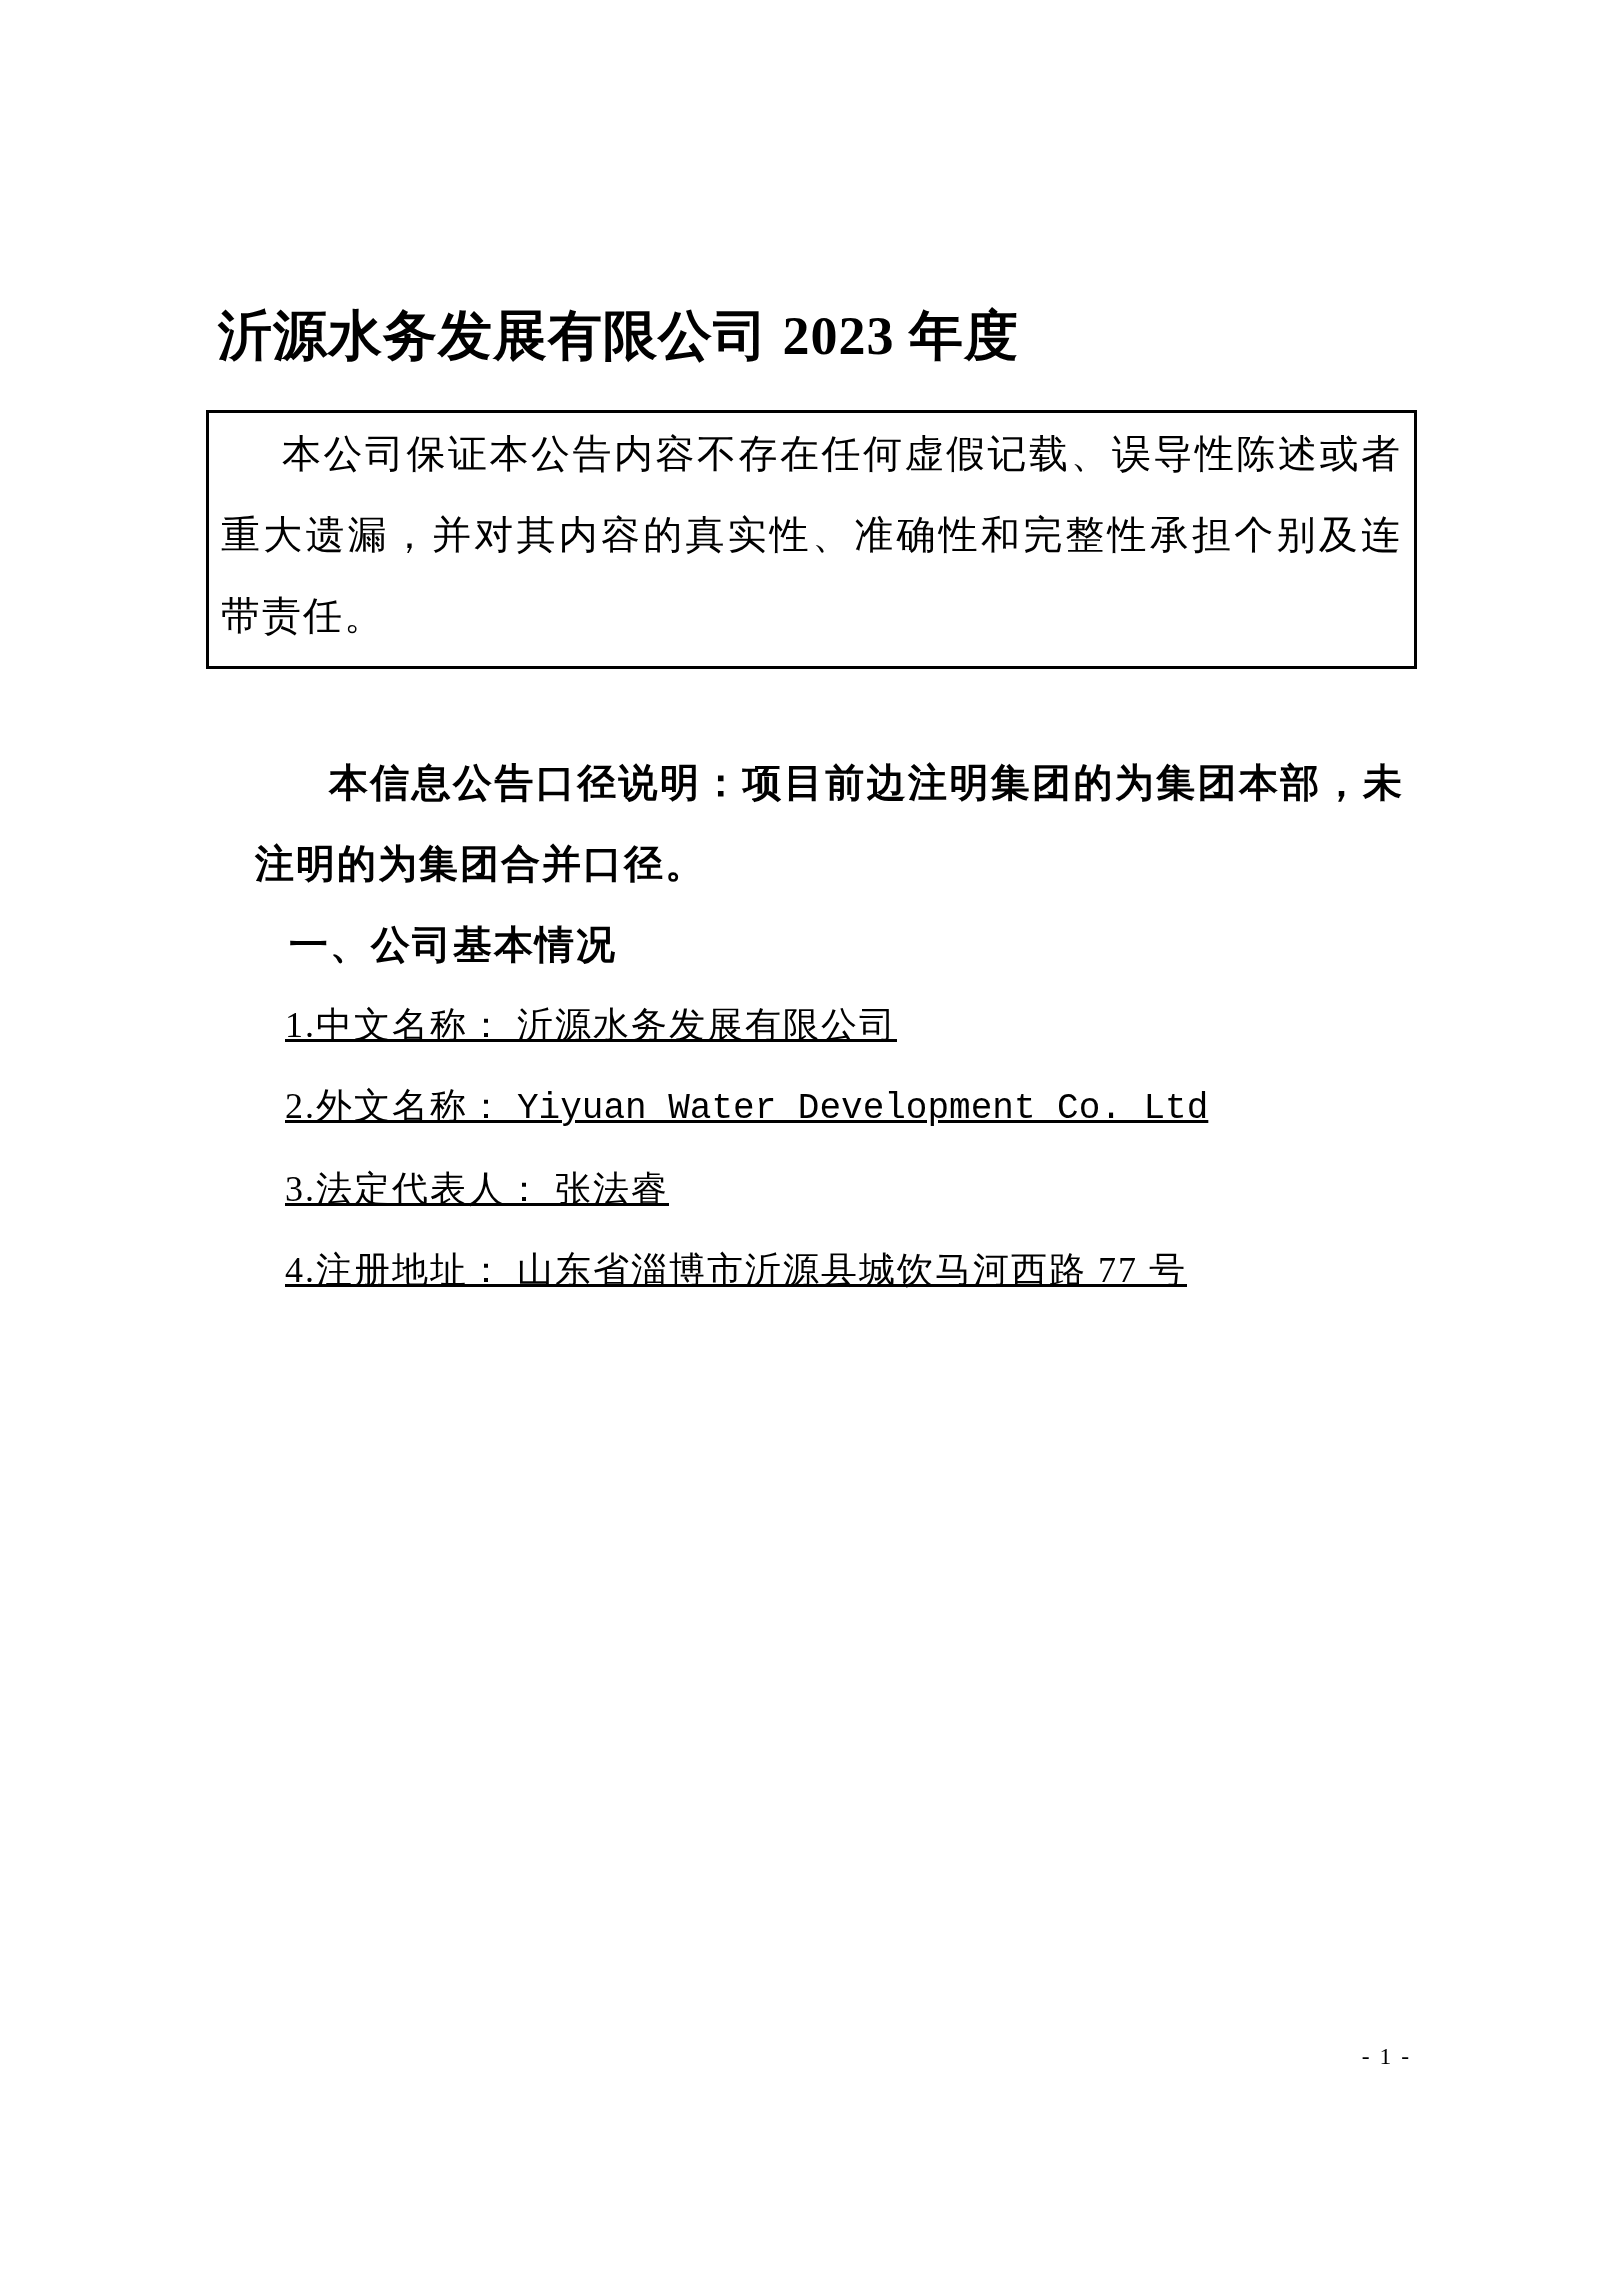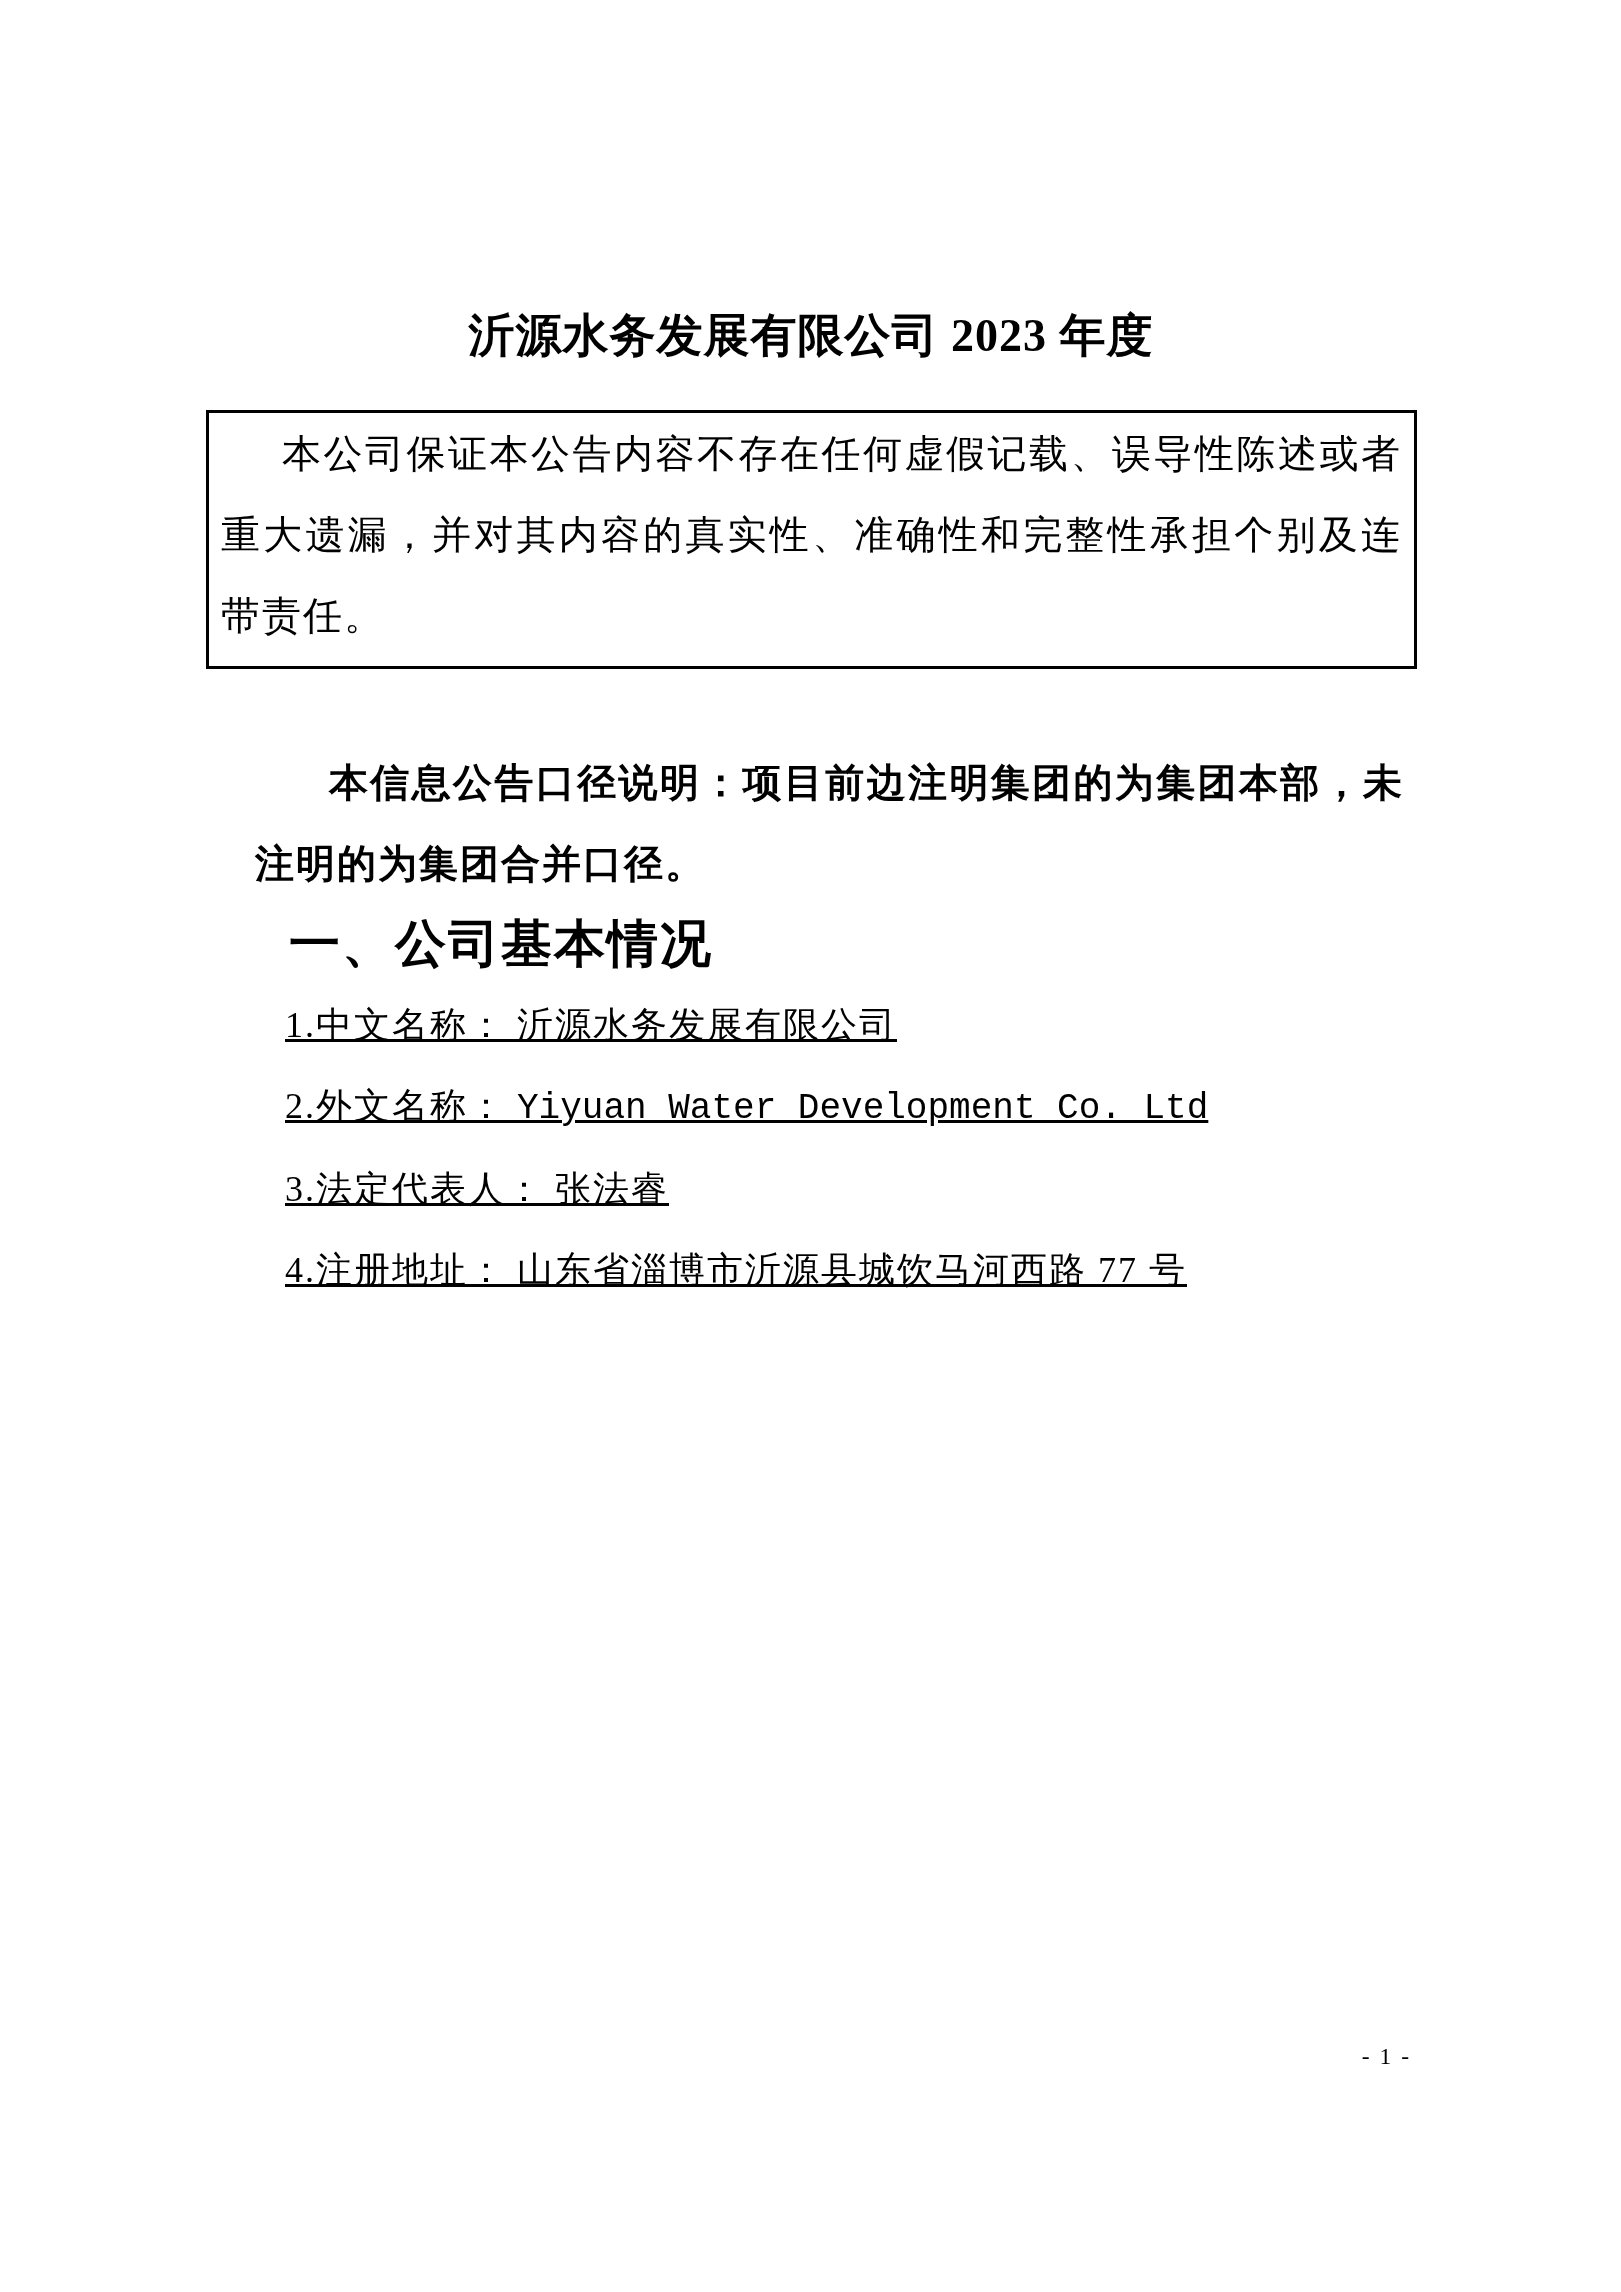--- a/index.html
+++ b/index.html
@@ -11,23 +11,22 @@
     color: #000000;
     font-family: "Liberation Serif", "DejaVu Serif", serif;
     overflow: hidden;
   }
   .content {
     margin: 0 218px;
     width: 1186px;
   }
   .title-block {
     padding-top: 294px;
-    text-align: center;
     font-weight: bold;
-    font-size: 46px;
+    font-size: 54px;
     line-height: 84px;
     letter-spacing: 1px;
   }
   .disclaimer-box {
     margin-top: 32px;
     margin-left: -11.8px;
     margin-right: -12.7px;
     border: 3.9px solid #000000;
     padding: 0 11.8px 9.8px 11.8px;
     font-size: 39px;
@@ -40,21 +39,21 @@
     margin-top: 73px;
     font-size: 39px;
     line-height: 81px;
     letter-spacing: 2px;
     font-weight: bold;
     text-align: justify;
     text-indent: 74px;
     margin-left: 37px;
   }
   .section-heading {
-    font-size: 51px;
+    font-size: 39px;
     line-height: 81px;
     letter-spacing: 2px;
     font-weight: bold;
     padding-left: 71px;
   }
   .item {
     font-size: 36px;
     line-height: 81px;
     letter-spacing: 2px;
     text-decoration: underline;

